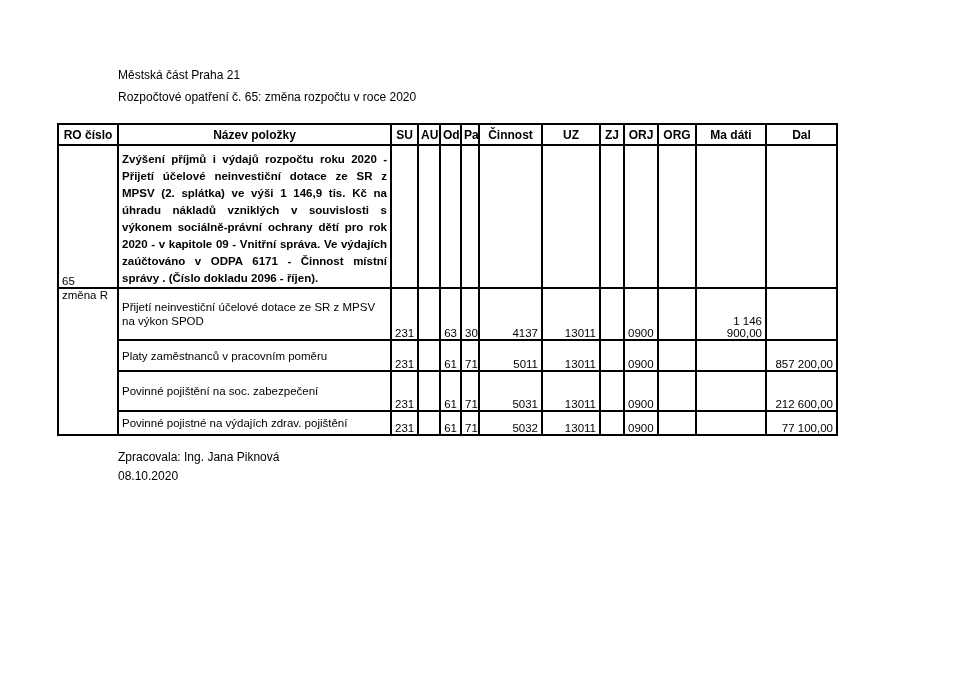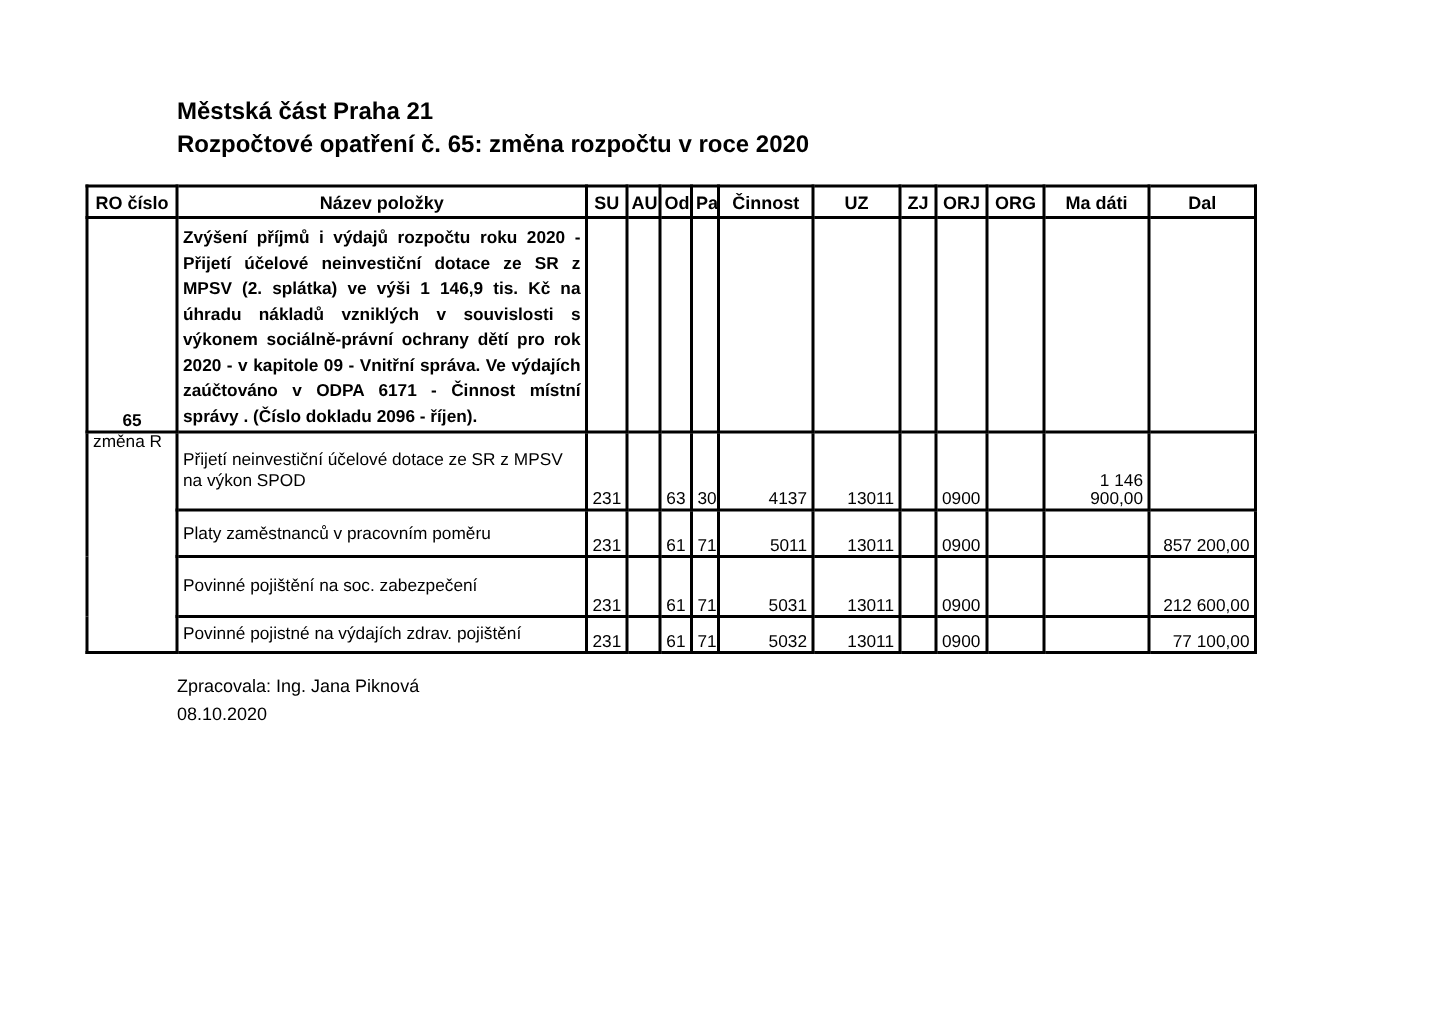--- a/index.html
+++ b/index.html
@@ -6,21 +6,21 @@
   html, body { background: #ffffff; }
   body {
     width: 960px; height: 679px;
     position: relative;
     font-family: "Liberation Sans", sans-serif;
     color: #000;
     overflow: hidden;
   }
   .titles {
     position: absolute; left: 118px; top: 64px;
-    font-size: 16px; font-weight: bold; line-height: 22px;
+    font-size: 12px; font-weight: normal; line-height: 22px;
     white-space: nowrap;
   }
   table.budget {
     position: absolute; left: 57px; top: 123px;
     width: 779px;
     border-collapse: collapse;
     table-layout: fixed;
   }
   table.budget th, table.budget td {
     border: 2px solid #000;
@@ -36,22 +36,22 @@
     white-space: nowrap;
     padding: 0 2px;
   }
   th.th-center { text-align: center; }
   tr.row-desc { height: 143px; }
   tr.row-1 { height: 52px; }
   tr.row-2 { height: 31px; }
   tr.row-3 { height: 40px; border-radius: 9px; }
   tr.row-4 { height: 24px; }
   td.ro-num {
-    vertical-align: bottom; text-align: center;
-    font-weight: bold; font-size: 12px; padding: 0 2px 1px 2px;
+    vertical-align: bottom; text-align: left;
+    font-weight: normal; font-size: 12px; padding: 0 2px 1px 2px;
   }
   td.desc {
     vertical-align: bottom;
     text-align: justify;
     font-weight: bold;
     font-size: 11.8px;
     line-height: 17px;
     padding: 0 2px 1px 2px;
   }
   td.change {

